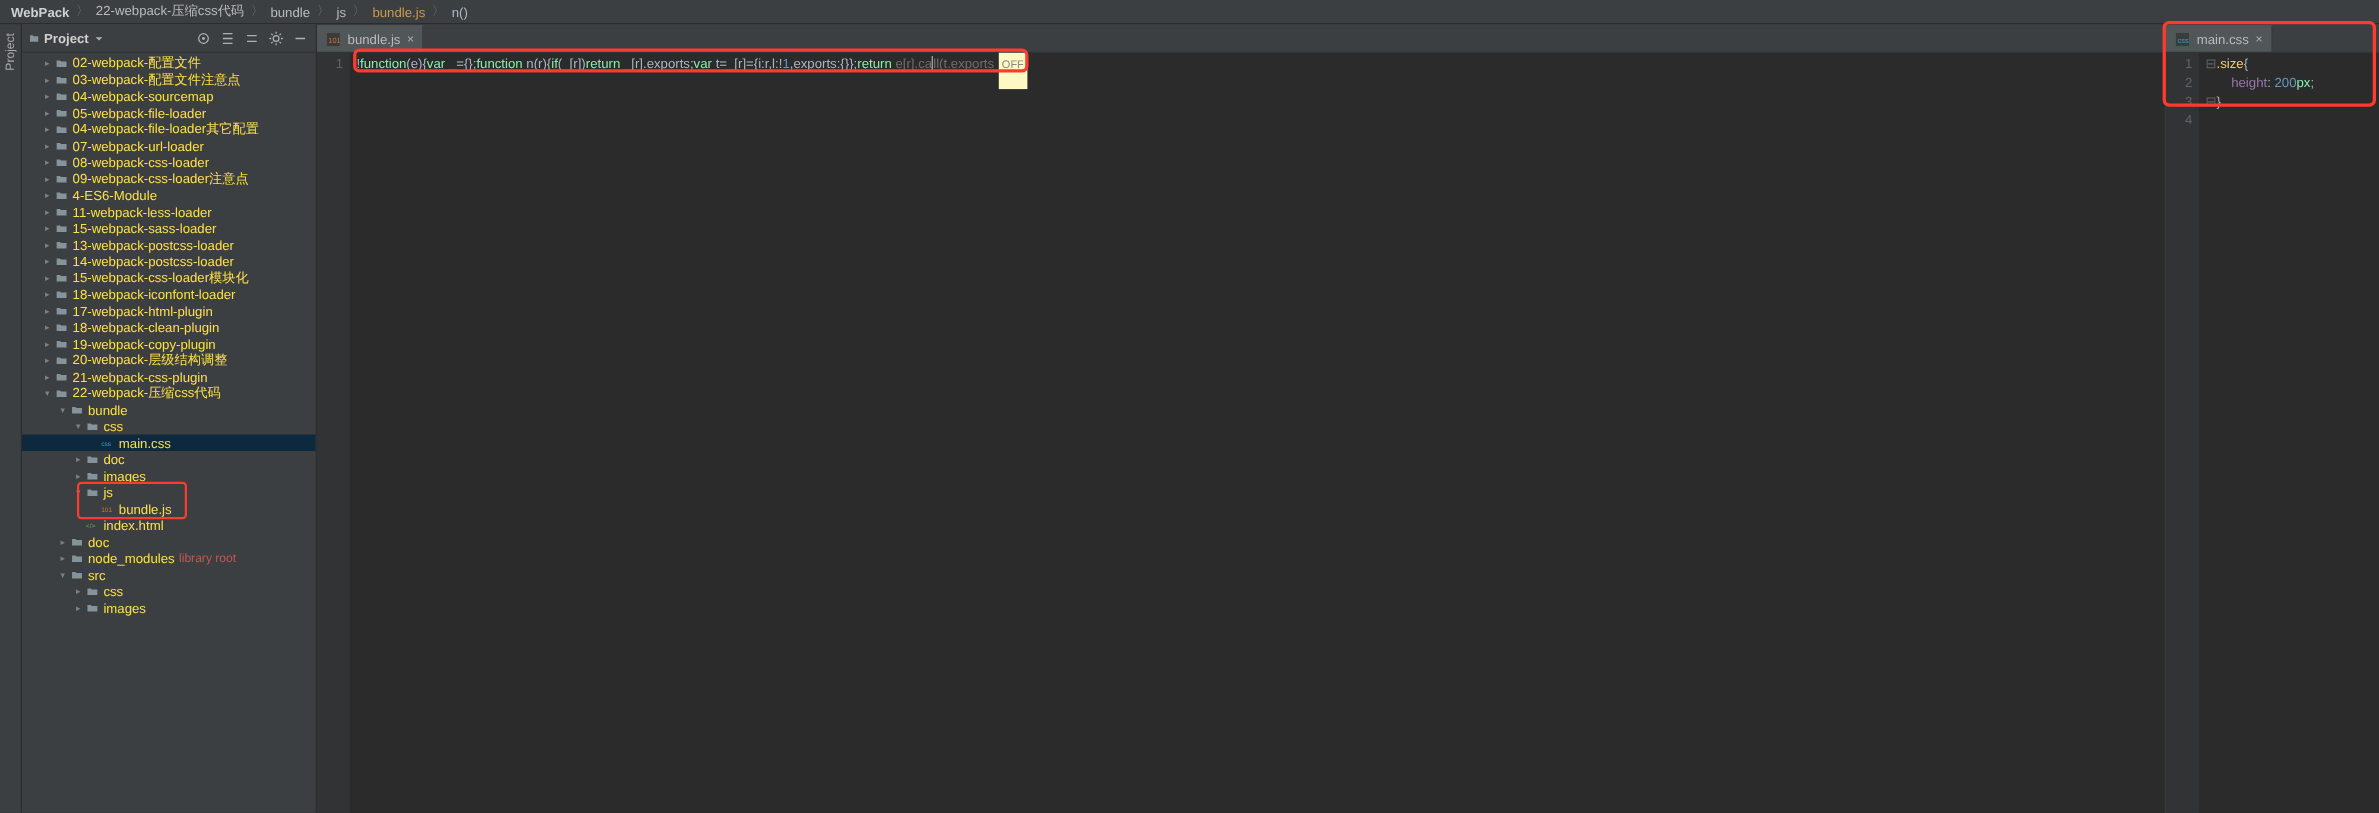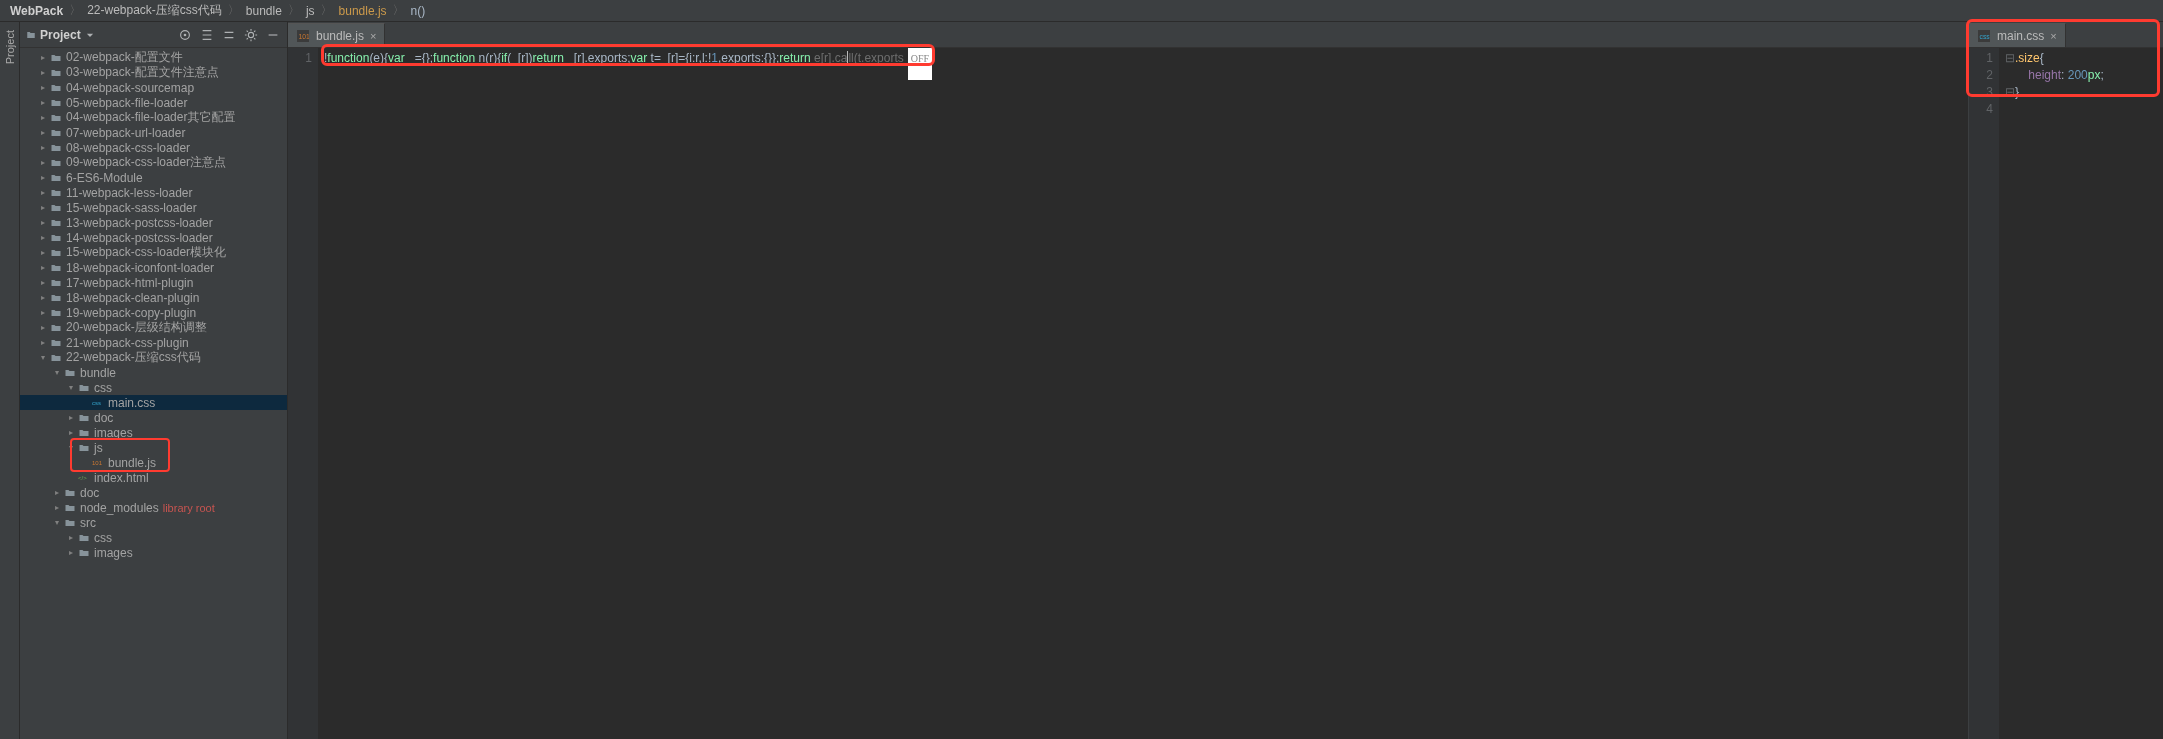--- a/index.html
+++ b/index.html
@@ -26,21 +26,21 @@
   .project-header .hicon { width: 16px; height: 16px; display: inline-flex; align-items: center; justify-content: center; color: #aeb1b3; margin-left: 6px; cursor: pointer; }
   .project-header svg { width: 14px; height: 14px; }
   .project-header .title svg{ width:10px; height:10px;}
 
   .tree { flex: 1; overflow: auto; padding-top: 2px; }
   .tree-row { height: 15px; display: flex; align-items: center; white-space: nowrap; cursor: pointer; }
   .tree-row.selected { background: #0d293e; }
   .tree-row .chevron { width: 10px; display: inline-flex; justify-content: center; color: #808080; font-size: 8px; }
   .tree-row .icon { width: 16px; display: inline-flex; justify-content: center; align-items:center; margin-right: 2px; }
   .tree-row .icon svg { width: 12px; height: 12px; }
-  .tree-row .label { color: #a3a3a3; }
+  .tree-row .label { color: #fde047; }
   .tree-row .libnote { color: #c75450; margin-left: 4px; font-size: 11px; }
   .folder-icon { fill: #87939a; }
 
   .highlight-box { border: 2px solid #ff3b30; border-radius: 4px; position: absolute; pointer-events: none; }
 
   
   .editor-area { flex: 1; display: flex; min-width: 0; }
   .editor-pane { display: flex; flex-direction: column; min-width: 0; background: #2b2b2b; }
   .editor-pane.left { flex: 1; border-right: 1px solid #3c3f41; }
   .editor-pane.right { width: 194px; }
@@ -54,21 +54,21 @@
   .code-body { flex: 1; display: flex; position: relative; font-family: "JetBrains Mono","Consolas",monospace; font-size: 12px; line-height: 17px; }
   .gutter { width: 30px; text-align: right; padding: 2px 6px 0 0; color: #606366; background: #313335; user-select: none; }
   .code-lines { flex: 1; padding: 2px 0 0 6px; white-space: pre; overflow: hidden; color: #a9b7c6; position:relative;}
   .kw { color: #86efac; }
   .num { color: #6897bb; }
   .prop { color: #9876aa; }
   .pun { color: #a9b7c6; }
   .sel { color: #ffc66d; }
   .fade { color: #6e6e6e; }
   .cursor { border-left: 1px solid #bbbbbb; }
-  .off-badge { background: #ffffff; color:#888; font-size:10px; padding:16px 3px; margin-left:4px;font-family:Liberation Serif, serif;}
+  .off-badge { background: #fef9c3; color:#888; font-size:10px; padding:16px 3px; margin-left:4px;}
   .fold-mark{ color:#606366; width:10px; display:inline-block; text-align:center;}
 
   .red-annot-box { border: 3px solid #ff3b30; border-radius: 6px; position: absolute; pointer-events: none; }
 </style>
 </head>
 <body>
 
 <div class="root">
 
   <div class="breadcrumb-bar">
@@ -204,21 +204,21 @@
             </span>
             <span class="label">09-webpack-css-loader注意点</span>
           </div>
           <div class="tree-row" style="padding-left: 18px;">
             <span class="chevron">▸</span>
             <span class="icon">
               <svg viewBox="0 0 24 24">
                 <path class="folder-icon" d="M3 6h6l2 2h10v10H3z"></path>
               </svg>
             </span>
-            <span class="label">6-ES6-Module</span>
+            <span class="label">4-ES6-Module</span>
           </div>
           <div class="tree-row" style="padding-left: 18px;">
             <span class="chevron">▸</span>
             <span class="icon">
               <svg viewBox="0 0 24 24">
                 <path class="folder-icon" d="M3 6h6l2 2h10v10H3z"></path>
               </svg>
             </span>
             <span class="label">11-webpack-less-loader</span>
           </div>

